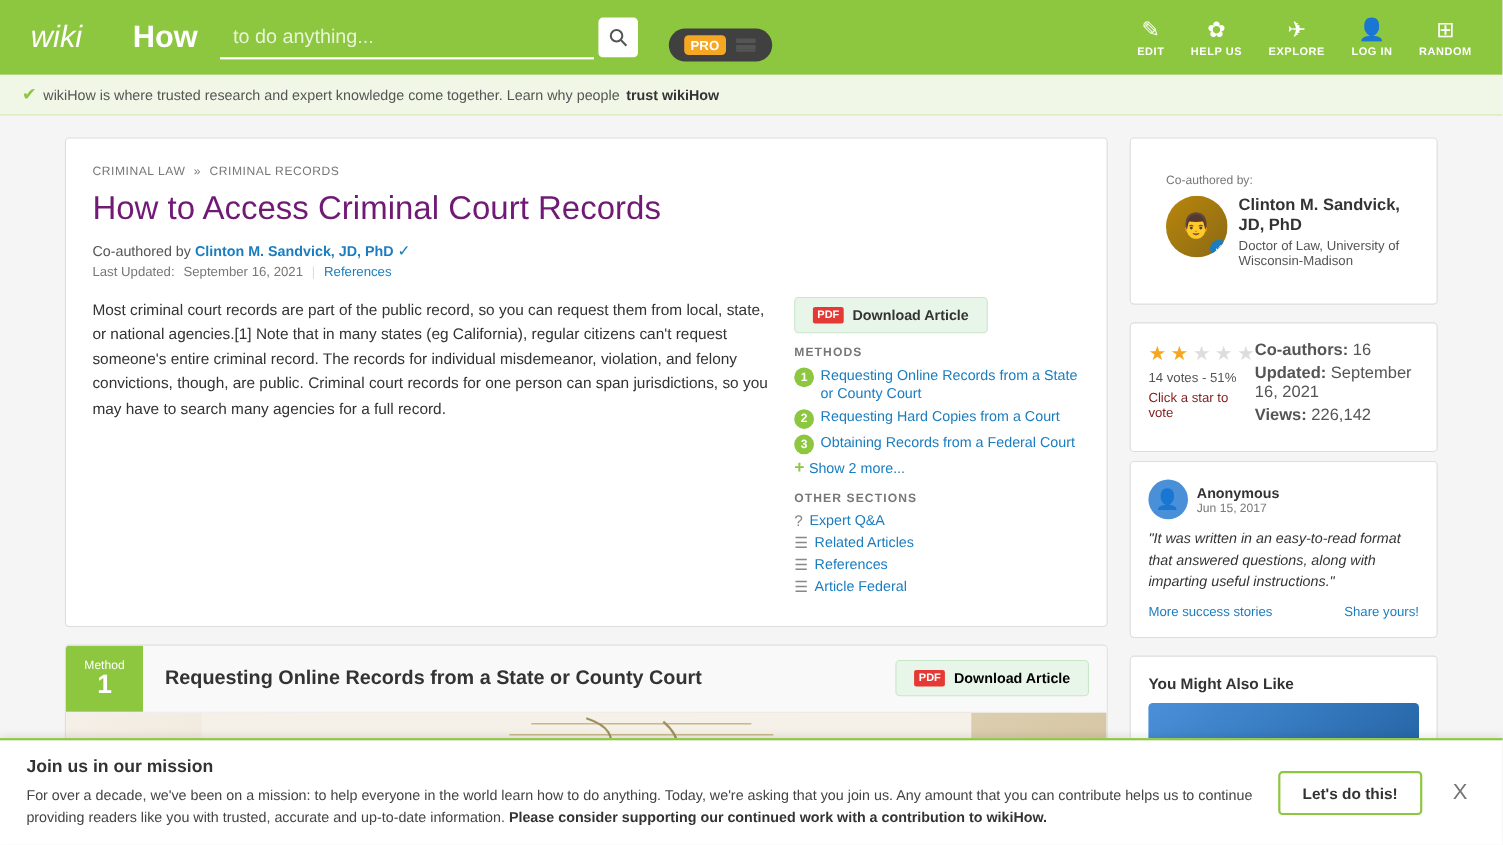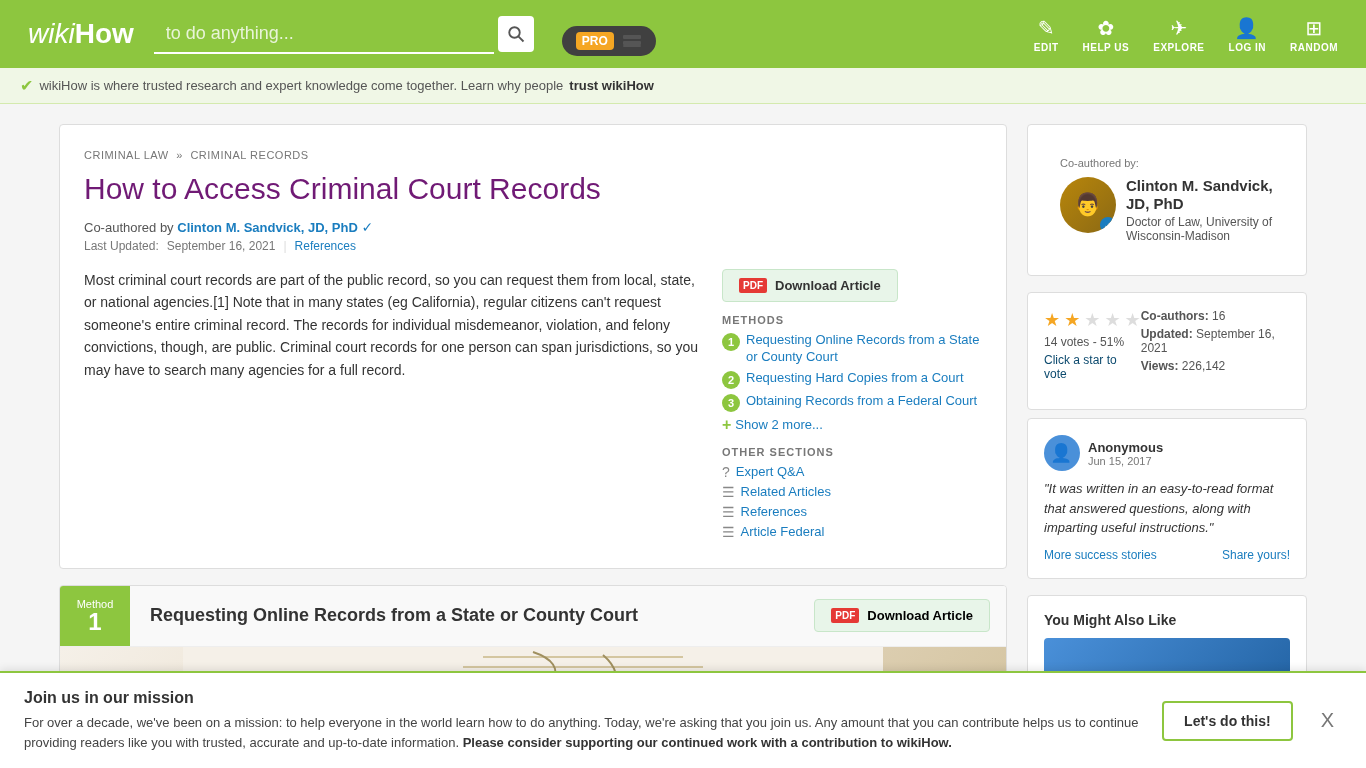--- a/index.html
+++ b/index.html
@@ -19,21 +19,21 @@
       display: flex;
       align-items: center;
       font-size: 28px;
       font-weight: bold;
       color: #fff;
       text-decoration: none;
       margin-right: 8px;
       white-space: nowrap;
     }
     #logo .wiki { font-style: italic; color: #fff; font-weight: normal; }
-    #logo .how { color: #fff; font-weight: bold; }
+    #logo .how { color: #fff; font-weight: bold; margin-left: 46px; }
     #search-bar {
       display: flex;
       align-items: center;
       flex: 1;
       max-width: 380px;
     }
     #search-input {
       width: 100%;
       padding: 8px 12px;
       border: none;
@@ -393,27 +393,27 @@
     }
     #star-rating {
       display: flex;
       align-items: center;
       gap: 4px;
       margin-bottom: 4px;
     }
     .star { color: #ddd; font-size: 18px; }
     .star.filled { color: #f5a623; }
     #vote-info { font-size: 12px; color: #555; margin-bottom: 4px; }
-    #vote-cta { font-size: 12px; color: #0c4a6e; cursor: pointer; margin-bottom: 12px; }
+    #vote-cta { font-size: 12px; color: #7f1d1d; cursor: pointer; margin-bottom: 12px; }
     #stats-row {
       display: flex;
       justify-content: space-between;
       align-items: flex-start;
     }
-    #stats-info { font-size: 12px; color: #555; }
+    #stats-info { font-size: 15px; color: #555; }
     #stats-info div { margin-bottom: 4px; }
 
     #review-card {
       background: #fff;
       border: 1px solid #ddd;
       border-radius: 4px;
       padding: 16px;
       margin-bottom: 16px;
     }
     #reviewer {

